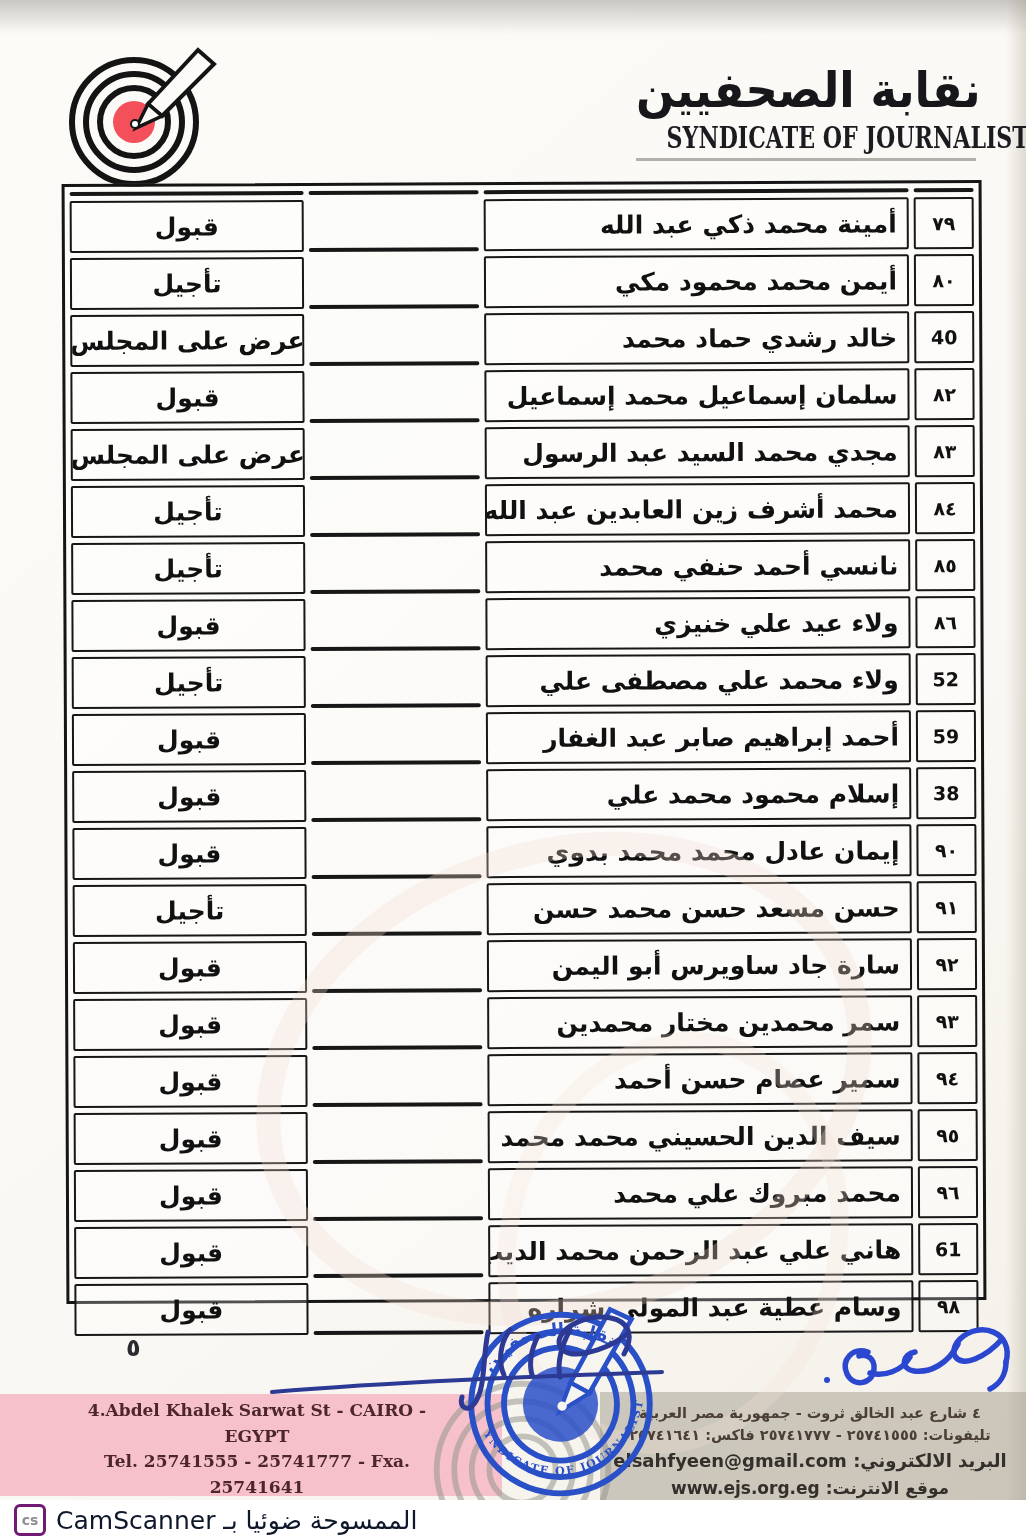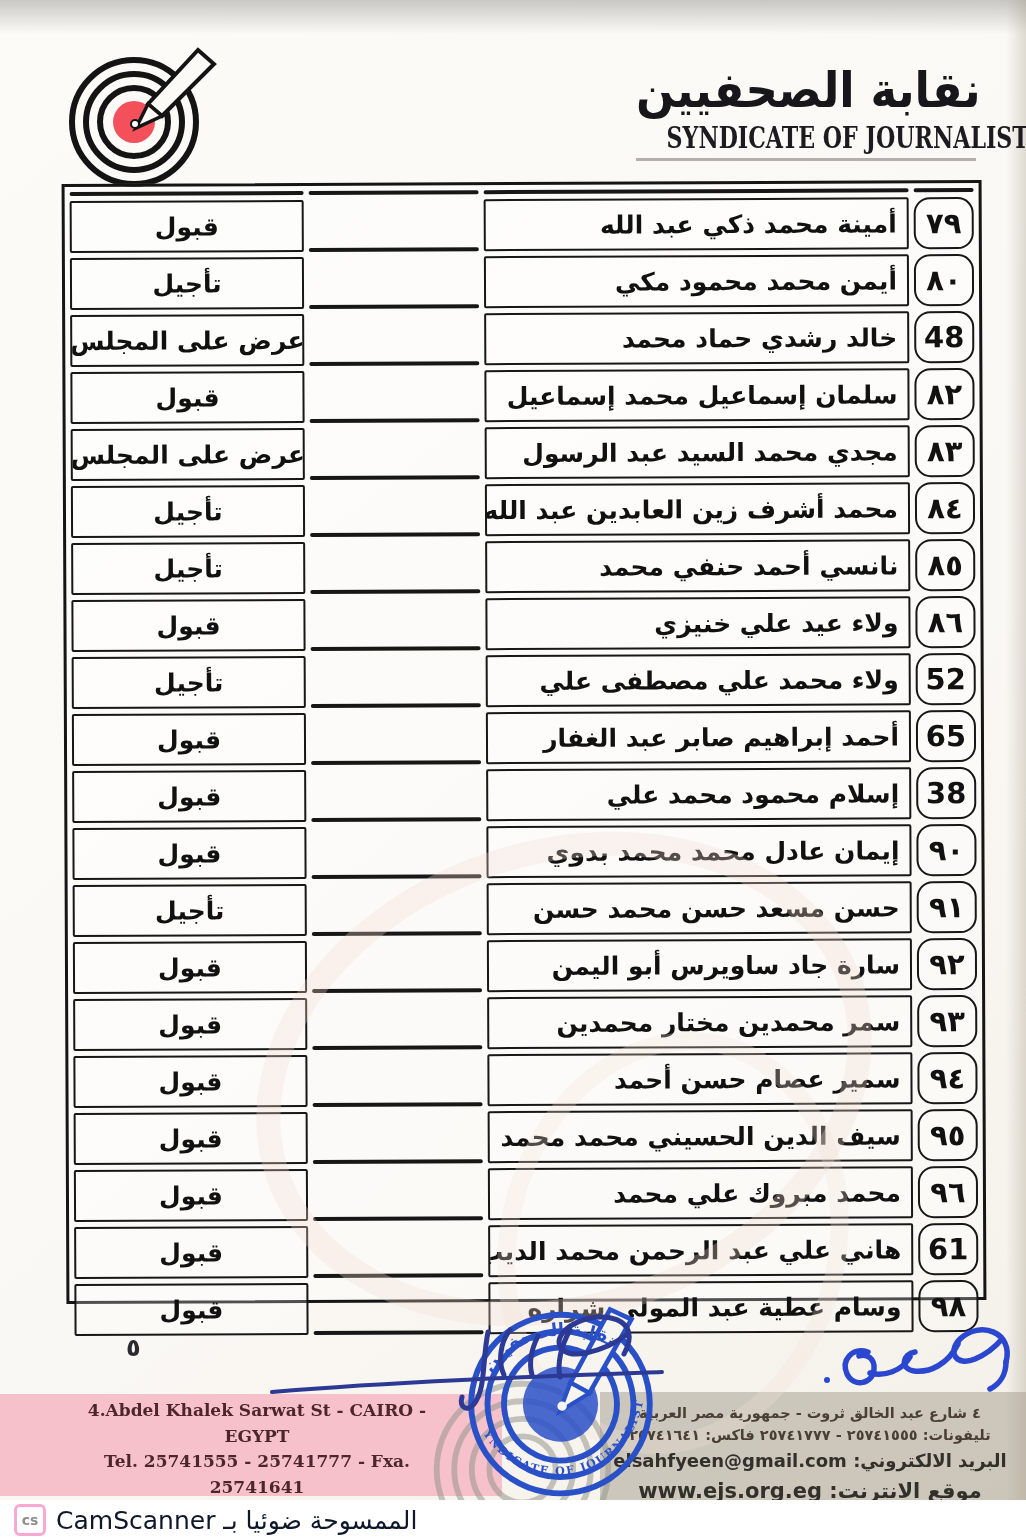--- a/index.html
+++ b/index.html
@@ -47,21 +47,21 @@
     gap:5px;padding:5px;box-sizing:border-box;z-index:2;
   }
   .cell{
     border:2.5px solid #171717;border-radius:2px;
     background:rgba(255,255,255,0.25);
     display:flex;align-items:center;justify-content:center;
     font-weight:bold;color:#111;
     overflow:hidden;white-space:nowrap;
   }
   .cell-header{font-size:27px;}
-  .cell-number{font-size:29px;border-radius:16px;}
+  .cell-number{font-size:19px;}
   .cell-name{justify-content:flex-start;padding:0 10px;font-size:25px;}
   .cell-newspaper{font-size:20px;margin-top:48px;}
   .cell-decision{font-size:25px;}
 
   
   .strip-pink{position:absolute;left:0;top:1394px;width:502px;height:102px;
     background:#f6bcc8;opacity:0.92;z-index:2;}
   .strip-gray{position:absolute;left:600px;top:1392px;width:426px;height:110px;
     background:#aaa294;opacity:0.55;z-index:2;}
 
@@ -75,36 +75,36 @@
   .footer-en .l3{font-size:16px;text-align:left;padding-left:18px;}
   .footer-en .l4{font-size:16px;margin-top:3px;}
 
   .footer-ar{
     position:absolute;left:608px;top:1402px;width:404px;z-index:4;
     direction:rtl;text-align:center;color:#4a3e35;font-weight:bold;line-height:1.55;
   }
   .footer-ar .a1{font-size:14.5px;}
   .footer-ar .a2{font-size:14.5px;}
   .footer-ar .a3{font-size:18px;color:#33302b;}
-  .footer-ar .a4{font-size:21px;color:#33302b;}
+  .footer-ar .a4{font-size:17px;color:#33302b;}
 
   .stray-mark{position:absolute;left:126px;top:1334px;font-size:24px;font-weight:bold;color:#2a2a30;z-index:4;}
 
   .sig-center{position:absolute;left:252px;top:1302px;width:430px;height:115px;z-index:7;}
   .sig-right{position:absolute;left:818px;top:1312px;width:205px;height:100px;z-index:7;}
   .stamp{position:absolute;left:442px;top:1282px;width:235px;height:235px;z-index:6;transform:rotate(-12deg);}
   .ghost-stamp{position:absolute;left:425px;top:1372px;width:195px;height:195px;z-index:5;opacity:0.55;}
 
   
   .cs-bar{
     position:absolute;left:0;bottom:0;width:100%;height:40px;background:#ffffff;
     display:flex;align-items:center;gap:10px;padding-left:14px;box-sizing:border-box;z-index:10;
   }
   .cs-icon{
-    width:26px;height:26px;border:3px solid #f9a8d4;border-radius:6px;
+    width:26px;height:26px;border:3px solid #701a75;border-radius:6px;
     color:#8f8f8f;font-weight:bold;font-size:14px;display:flex;
     align-items:center;justify-content:center;flex:0 0 auto;
   }
   .cs-text{direction:rtl;font-size:25px;color:#0f172a;white-space:nowrap;}
 </style>
 </head>
 <body>
 
 <div class="page">
   <div class="edge-top"></div>
@@ -137,21 +137,21 @@
       <div class="cell cell-header">جمهورية</div>
       <div class="cell cell-header">القرار</div>
       <div class="cell cell-number">٧٩</div>
       <div class="cell cell-name">أمينة محمد ذكي عبد الله</div>
       <div class="cell cell-newspaper">الدســـــتور</div>
       <div class="cell cell-decision">قبول</div>
       <div class="cell cell-number">٨٠</div>
       <div class="cell cell-name">أيمن محمد محمود مكي</div>
       <div class="cell cell-newspaper">الدســـــتور</div>
       <div class="cell cell-decision">تأجيل</div>
-      <div class="cell cell-number">48</div>
+      <div class="cell cell-number">40</div>
       <div class="cell cell-name">خالد رشدي حماد محمد</div>
       <div class="cell cell-newspaper">الدســـــتور</div>
       <div class="cell cell-decision">عرض على المجلس</div>
       <div class="cell cell-number">٨٢</div>
       <div class="cell cell-name">سلمان إسماعيل محمد إسماعيل</div>
       <div class="cell cell-newspaper">الدســـــتور</div>
       <div class="cell cell-decision">قبول</div>
       <div class="cell cell-number">٨٣</div>
       <div class="cell cell-name">مجدي محمد السيد عبد الرسول</div>
       <div class="cell cell-newspaper">الدســـــتور</div>
@@ -165,21 +165,21 @@
       <div class="cell cell-newspaper">الدســـــتور</div>
       <div class="cell cell-decision">تأجيل</div>
       <div class="cell cell-number">٨٦</div>
       <div class="cell cell-name">ولاء عيد علي خنيزي</div>
       <div class="cell cell-newspaper">الدســـــتور</div>
       <div class="cell cell-decision">قبول</div>
       <div class="cell cell-number">52</div>
       <div class="cell cell-name">ولاء محمد علي مصطفى علي</div>
       <div class="cell cell-newspaper">الدســـــتور</div>
       <div class="cell cell-decision">تأجيل</div>
-      <div class="cell cell-number">65</div>
+      <div class="cell cell-number">59</div>
       <div class="cell cell-name">أحمد إبراهيم صابر عبد الغفار</div>
       <div class="cell cell-newspaper">الدســـــتور</div>
       <div class="cell cell-decision">قبول</div>
       <div class="cell cell-number">38</div>
       <div class="cell cell-name">إسلام محمود محمد علي</div>
       <div class="cell cell-newspaper">الدســـــتور</div>
       <div class="cell cell-decision">قبول</div>
       <div class="cell cell-number">٩٠</div>
       <div class="cell cell-name">إيمان عادل محمد محمد بدوي</div>
       <div class="cell cell-newspaper">الدســـــتور</div>

